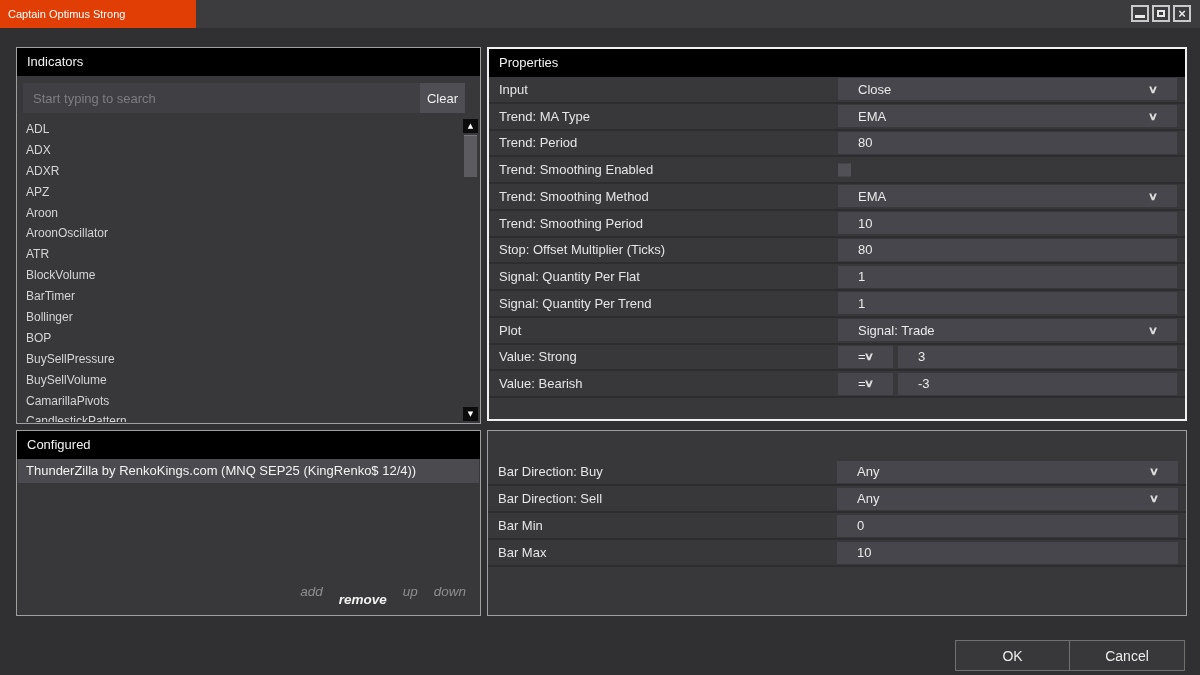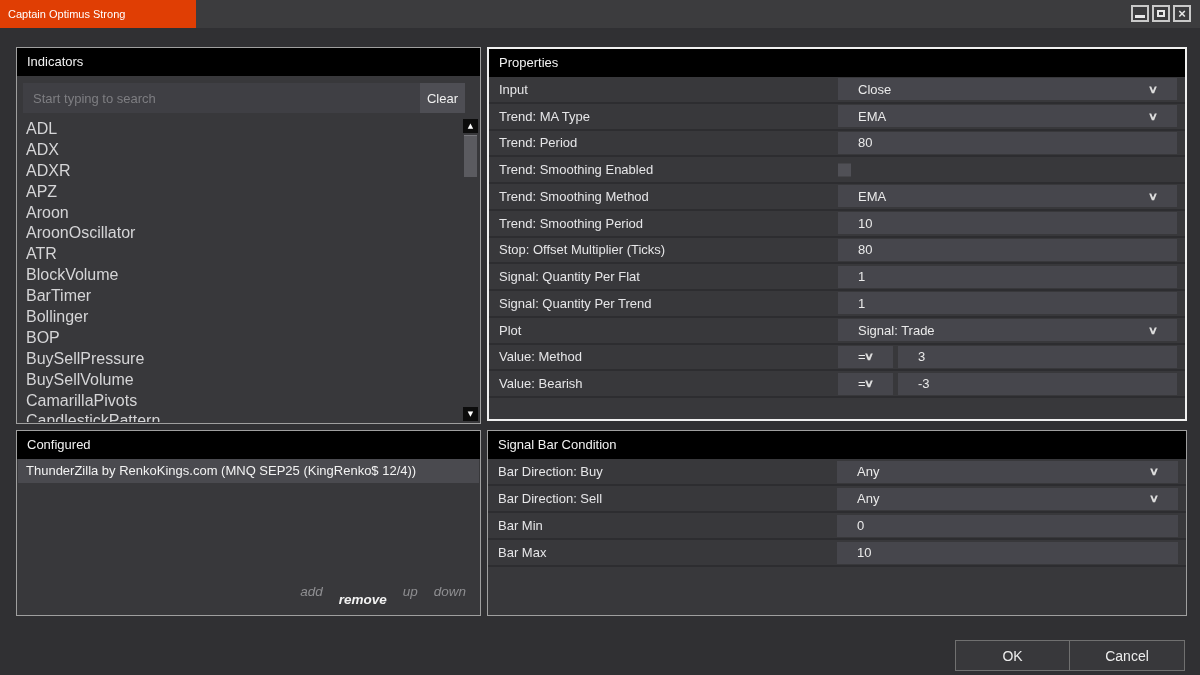--- a/index.html
+++ b/index.html
@@ -47,21 +47,21 @@
   }
   .search-input::placeholder { color:#7E7E82; }
   .clear-btn {
     position:absolute; right:0; top:0; bottom:0; width:45px;
     background:#4E4E54; border:none; color:#F0F0F0; font-size:13px;
     font-family:"Liberation Sans", sans-serif; cursor:default;margin-left:44px;
   }
   .ind-list { position:absolute; left:1px; right:17px; top:71px; bottom:1px; overflow:hidden; list-style:none; }
   .ind-list li {
     height:20.9px; line-height:20.9px; padding-left:8px;
-    font-size:16px; color:#D5D5D7; white-space:nowrap; cursor:default;
+    font-size:12px; color:#D5D5D7; white-space:nowrap; cursor:default;
   }
   .scrollbar { position:absolute; right:2px; top:71px; bottom:2px; width:15px; background:#38383B; }
   .scroll-arrow {
     position:absolute; left:0; right:0; height:14px; background:#0C0C0C;
     border:none; color:#FFFFFF; font-size:7px; line-height:14px; text-align:center; padding:0;
     font-family:"DejaVu Sans", sans-serif; cursor:default;
   }
   .scroll-up { top:0; }
   .scroll-down { bottom:0; }
   .scroll-thumb { position:absolute; left:1px; right:1px; top:16px; height:42px; background:#5B5B60; border-top:1px solid #77777C; }
@@ -236,21 +236,21 @@
 
       <div class="prow">
         <span class="plabel">Plot</span>
         <div class="field">
           <span class="val">Signal: Trade</span>
           <span class="chev">∨</span>
         </div>
       </div>
 
       <div class="prow">
-        <span class="plabel">Value: Method</span>
+        <span class="plabel">Value: Strong</span>
         <div class="field op-field">
           <span class="val">=</span>
           <span class="chev">∨</span>
         </div>
         <div class="field cmp-field">
           <span class="val">3</span>
         </div>
       </div>
 
       <div class="prow">
@@ -272,21 +272,20 @@
     <div class="cfg-item">ThunderZilla by RenkoKings.com (MNQ SEP25 (KingRenko$ 12/4))</div>
     <div class="cfg-actions">
       <span class="act-dim">add</span>
       <span class="act-strong">remove</span>
       <span class="act-dim">up</span>
       <span class="act-dim">down</span>
     </div>
   </div>
 
   <div class="panel" id="signal-panel">
-    <div class="panel-header">Signal Bar Condition</div>
     <div class="rows">
 
       <div class="prow">
         <span class="plabel">Bar Direction: Buy</span>
         <div class="field">
           <span class="val">Any</span>
           <span class="chev">∨</span>
         </div>
       </div>
 

